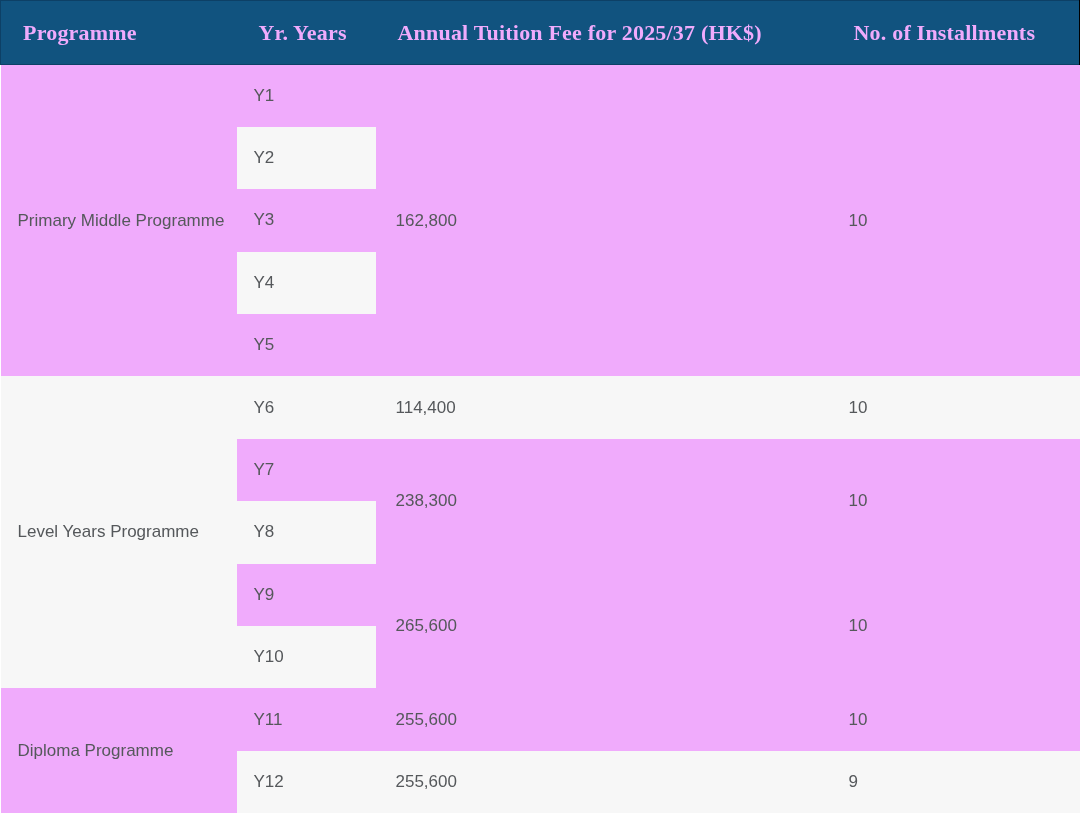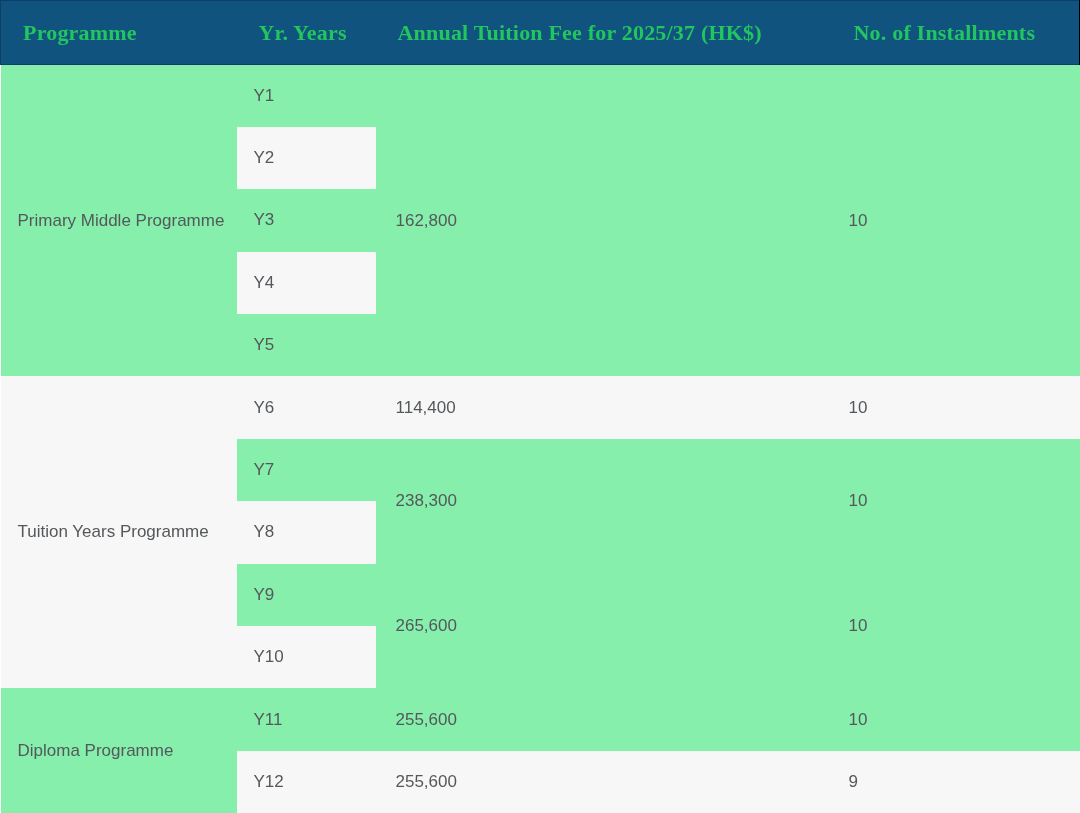--- a/index.html
+++ b/index.html
@@ -20,41 +20,41 @@
     font-family: "Liberation Sans", "DejaVu Sans", sans-serif;
   }
   col.c-prog { width: 236px; }
   col.c-year { width: 139px; }
   col.c-fee  { width: 456px; }
   col.c-inst { width: 249px; }
 
   thead tr { height: 64px; }
   thead th {
     background: #11537f;
-    color: #22c55e;
+    color: #f0abfc;
     font-family: "Liberation Serif", "DejaVu Serif", serif;
     font-weight: bold;
     font-size: 22px;
     text-align: left;
     padding: 0 0 0 22px;
     letter-spacing: 0.2px;
     border-top: 1px solid #0d4066;
     border-bottom: 1px solid #0d4066;
     vertical-align: middle;
   }
   thead th:first-child { border-left: 1px solid #0d4066; }
   thead th:last-child  { border-right: 4px solid #000000; }
 
   tbody tr { height: 62.4px; }
   tbody td {
     color: #55585b;
     font-size: 17px;
     padding: 0 0 0 17px;
     vertical-align: middle;
-    background: #86efac;
+    background: #f0abfc;
   }
   tbody td.fee { padding-left: 20px; }
   
   tbody tr:nth-child(even) td { background: #f7f7f7; }
 </style>
 </head>
 <body>
 
 <div class="page">
   <table class="fee-table">
@@ -87,21 +87,21 @@
         <td>Y3</td>
       </tr>
       <tr>
         <td>Y4</td>
       </tr>
       <tr>
         <td>Y5</td>
       </tr>
 
       <tr>
-        <td rowspan="5">Tuition Years Programme</td>
+        <td rowspan="5">Level Years Programme</td>
         <td>Y6</td>
         <td class="fee">114,400</td>
         <td>10</td>
       </tr>
       <tr>
         <td>Y7</td>
         <td class="fee" rowspan="2">238,300</td>
         <td rowspan="2">10</td>
       </tr>
       <tr>

